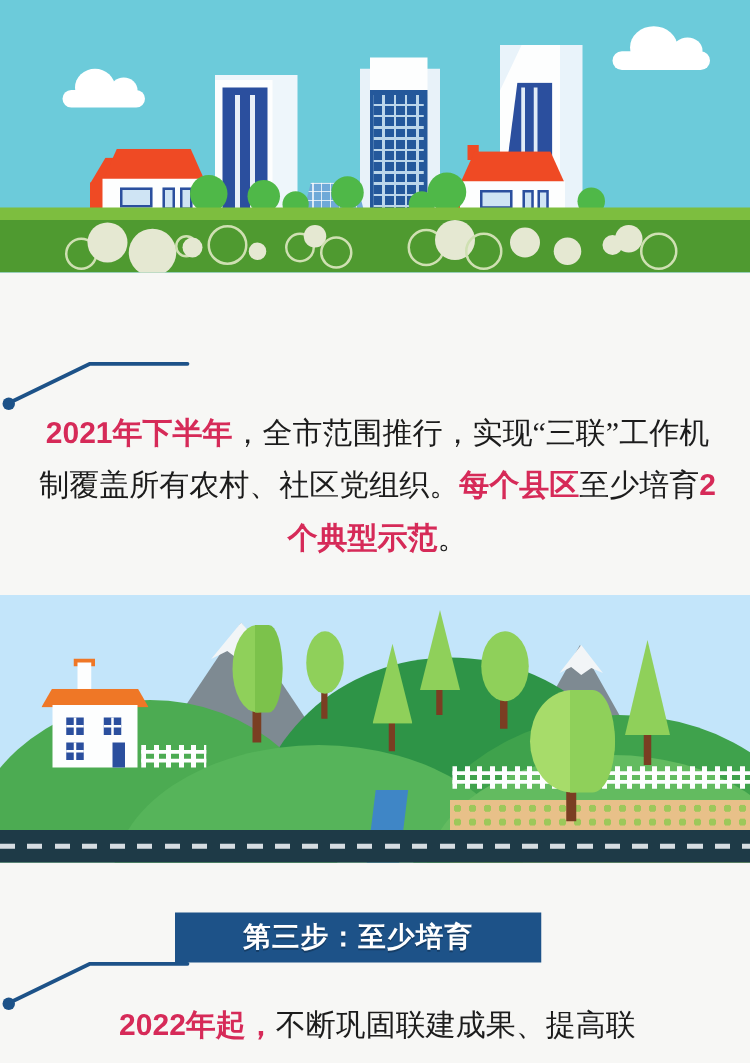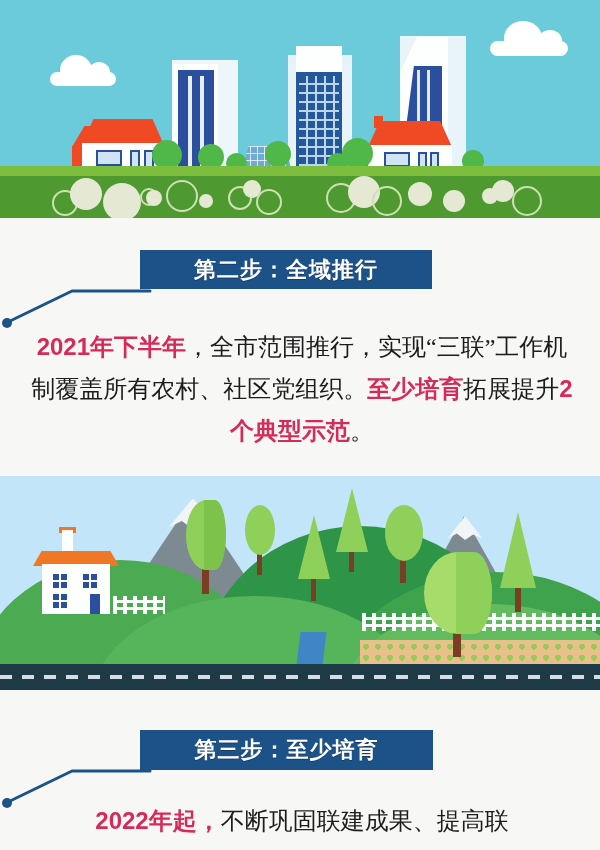--- a/index.html
+++ b/index.html
@@ -239,26 +239,23 @@
     <div class="bubble fill" style="left:482px;top:188px;width:16px;height:16px;"></div>
     <div class="bubble fill" style="left:492px;top:180px;width:22px;height:22px;"></div>
     <div class="bubble ring" style="left:512px;top:186px;width:26px;height:26px;"></div>
   </div>
 
   <svg class="connector" style="left:0;top:280px;width:160px;height:52px;" viewBox="0 0 160 52">
     <polyline points="150,11 72,11 8,42" fill="none" stroke="#1d5288" stroke-width="3" stroke-linecap="round" stroke-linejoin="round"></polyline>
     <circle cx="7" cy="43" r="5" fill="#1d5288"></circle>
   </svg>
 
-  <div class="badge badge-2">
-    <span>第二步：全域推行</span>
-  </div>
 
   <div class="para para-2">
-    <span class="hl">2021年下半年</span><span>，全市范围推行，实现“三联”工作机制覆盖所有农村、社区党组织。</span><span class="hl">至少培育</span><span>拓展提升</span><span class="hl">2个典型示范</span><span>。</span>
+    <span class="hl">2021年下半年</span><span>，全市范围推行，实现“三联”工作机制覆盖所有农村、社区党组织。</span><span class="hl">每个县区</span><span>至少培育</span><span class="hl">2个典型示范</span><span>。</span>
   </div>
 
   <div class="illus rural-illus">
 
     <div class="mtn mtn-rock" style="left:118px;top:22px;width:150px;height:112px;"></div>
     <div class="mtn mtn-snow" style="left:150px;top:22px;width:86px;height:52px;"></div>
     <div class="mtn mtn-rock" style="left:410px;top:40px;width:108px;height:96px;"></div>
     <div class="mtn mtn-snow" style="left:434px;top:40px;width:62px;height:40px;"></div>
 
     <div class="hill" style="left:200px;top:50px;width:320px;height:150px;background:#2e9447;"></div>

